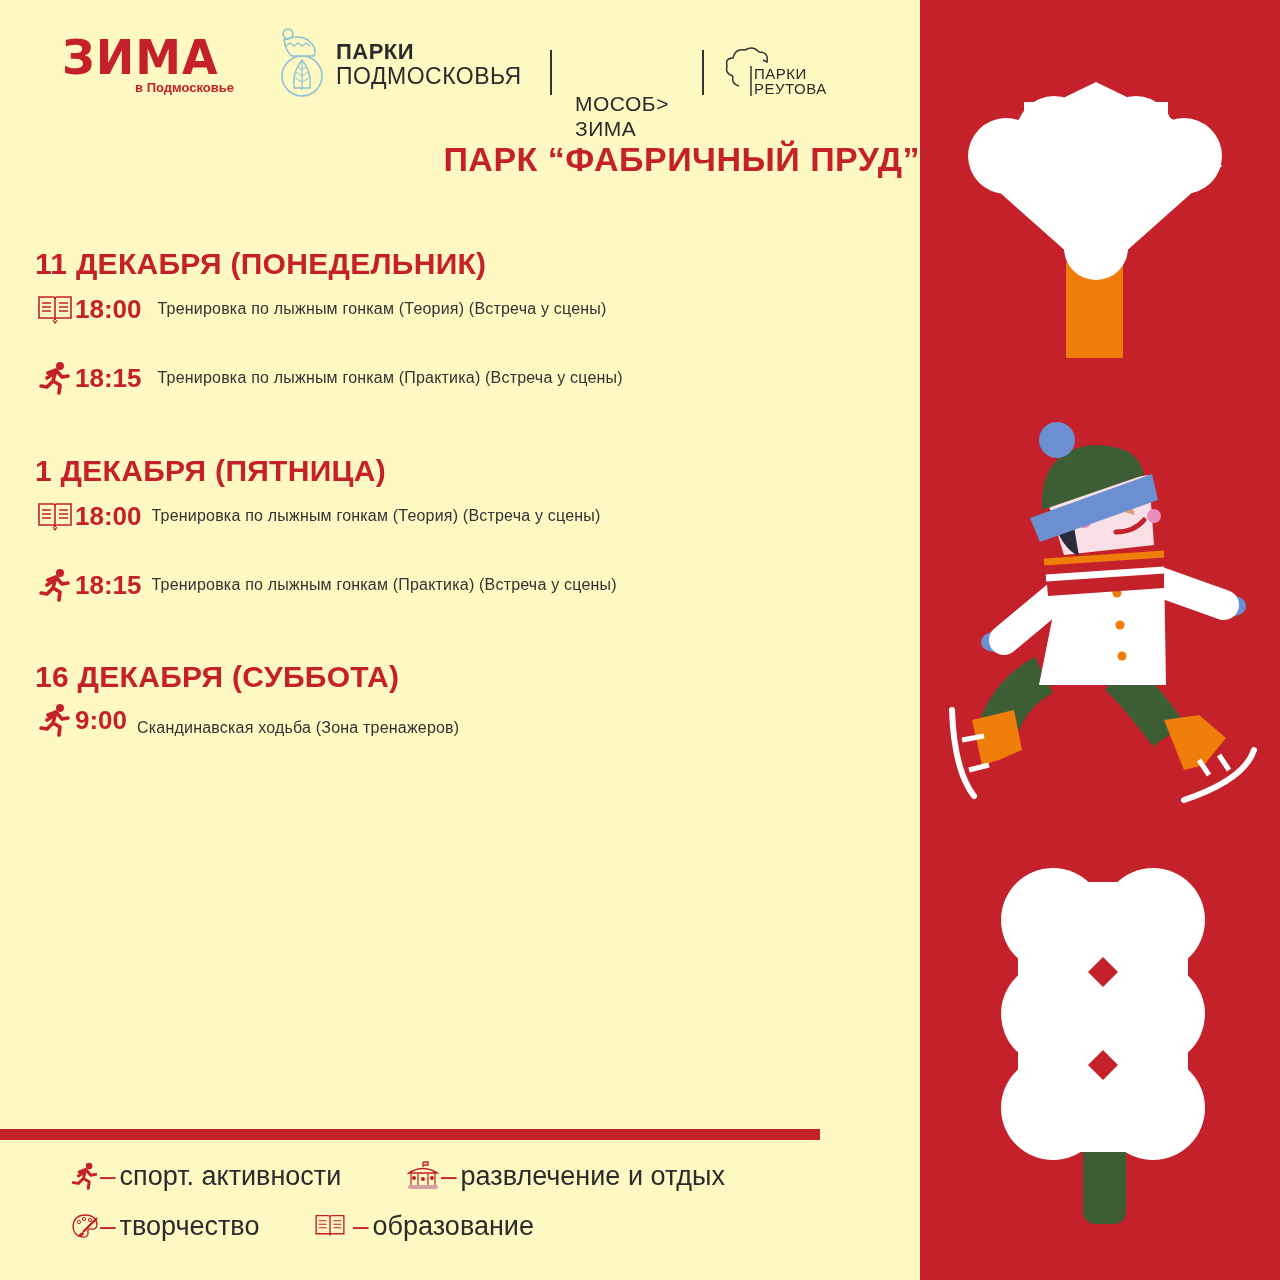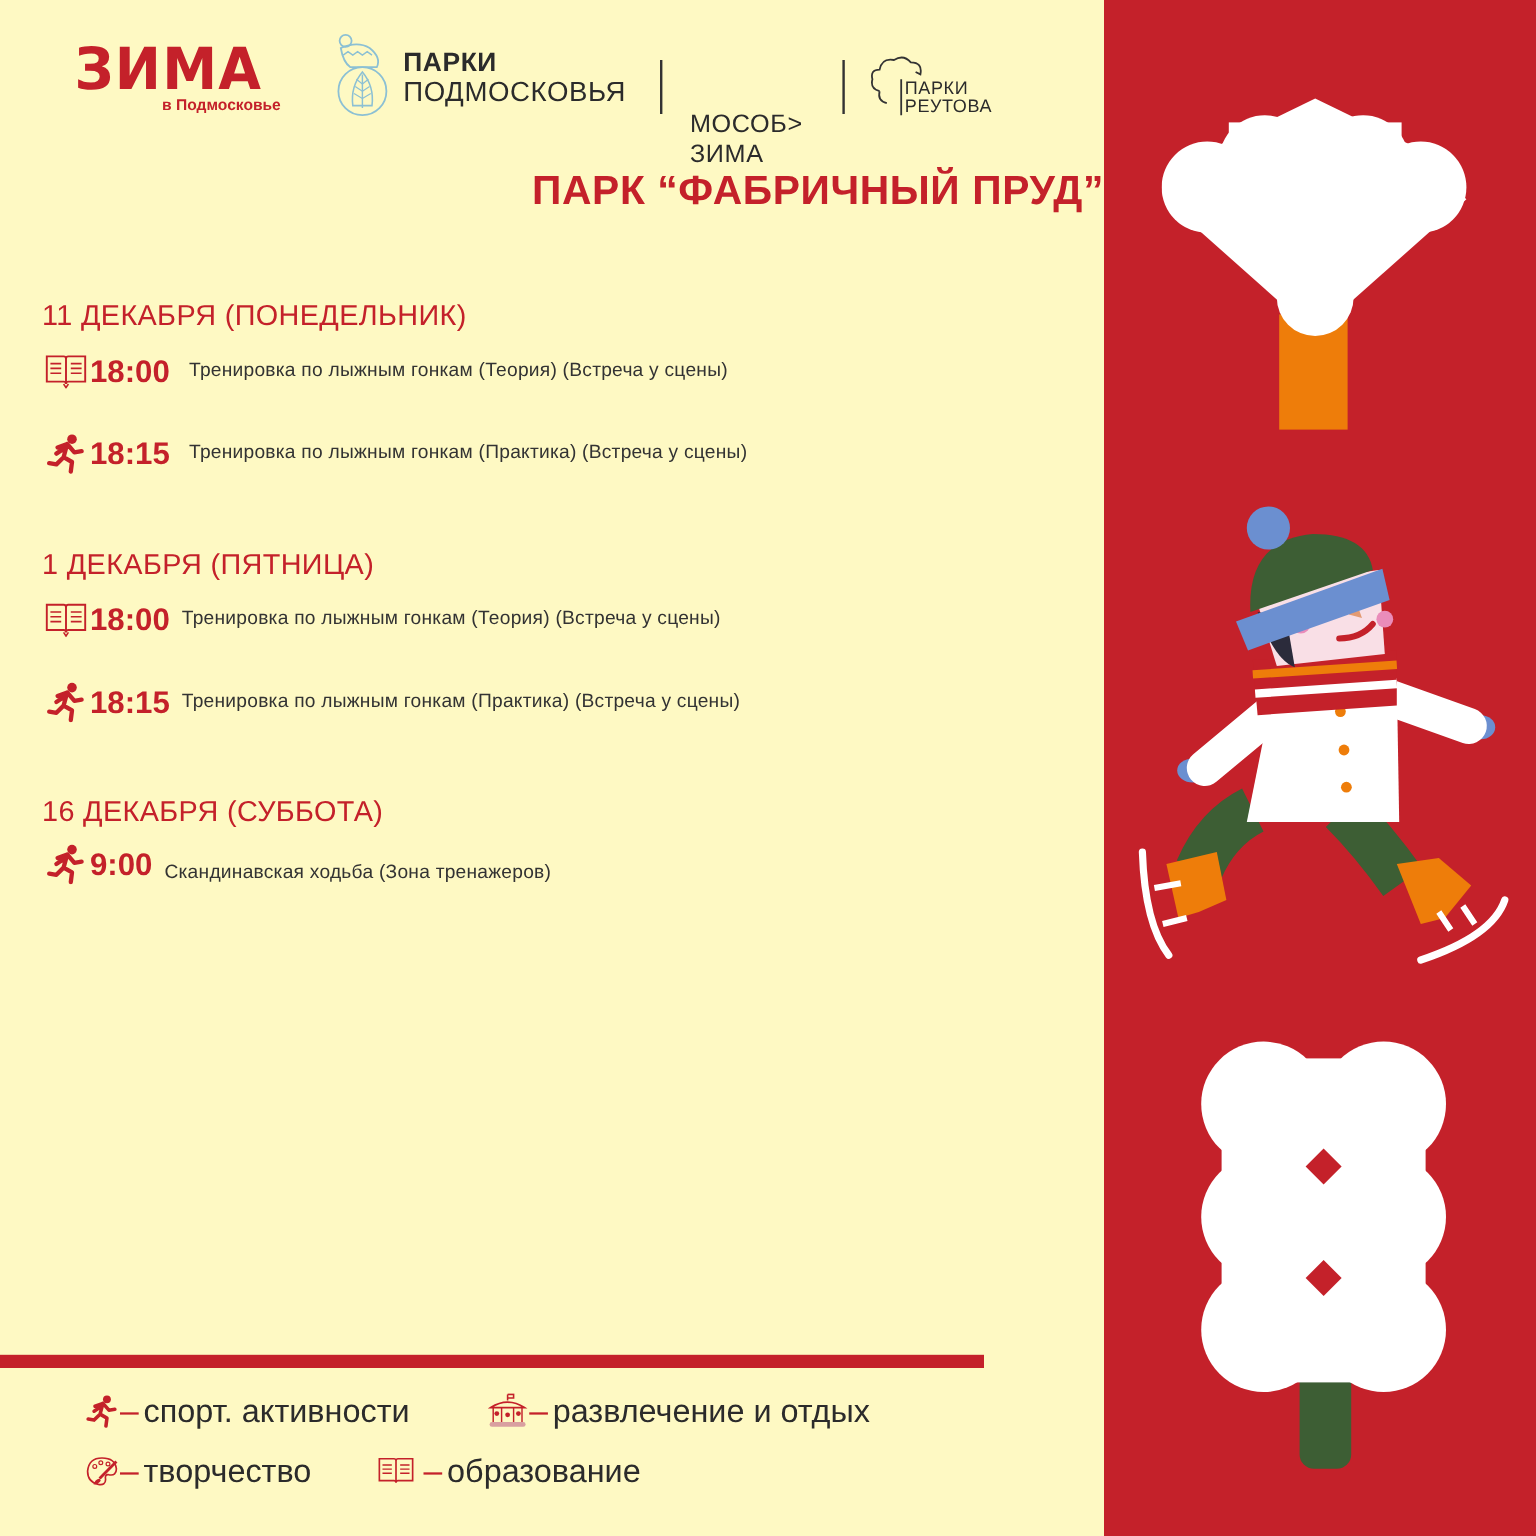--- a/index.html
+++ b/index.html
@@ -21,21 +21,21 @@
 
   .vsep { position: absolute; width: 2px; background: #333; }
 
   .logo-mosob { position: absolute; left: 575px; top: 49px; line-height: 25px; font-size: 21px; color: #2b2b2b; letter-spacing: 0.5px; margin-top: 42px; }
   .logo-reut { position: absolute; left: 723px; top: 46px; height: 52px; }
   .logo-reut .txt { position: absolute; left: 31px; top: 20px; font-size: 15px; line-height: 15px; color: #2b2b2b; letter-spacing: 0.5px; }
 
   .park-title { position: absolute; left: 0; width: 920px; top: 140px; text-align: right; font-size: 34px; font-weight: bold; color: #c4212a; letter-spacing: 0.5px; }
 
   .day { position: absolute; left: 35px; }
-  .day-title { font-size: 24px; font-weight: normal; color: #c4212a; letter-spacing: 0.3px; line-height: 40px; white-space: nowrap; }
+  .day-title { font-size: 30px; font-weight: bold; color: #c4212a; letter-spacing: 0.3px; line-height: 40px; white-space: nowrap; }
   .event { position: absolute; left: 0; display: flex; align-items: center; white-space: nowrap; }
   .event .icon { width: 40px; height: 34px; display: flex; align-items: center; justify-content: center; }
   .event .time { font-size: 26px; font-weight: bold; color: #c4212a; }
   .event .desc { font-size: 16px; color: #333; margin-left: 16px; letter-spacing: 0.2px; }
 
   .red-rule { position: absolute; left: 0; top: 1129px; width: 820px; height: 11px; background: #c4212a; }
 
   .legend-item { position: absolute; display: flex; align-items: center; white-space: nowrap; }
   .legend-item .li-icon { width: 30px; height: 30px; display: flex; align-items: center; justify-content: center; }
   .legend-item .dash { color: #c4212a; font-size: 28px; margin: 0 4px 0 0; }

